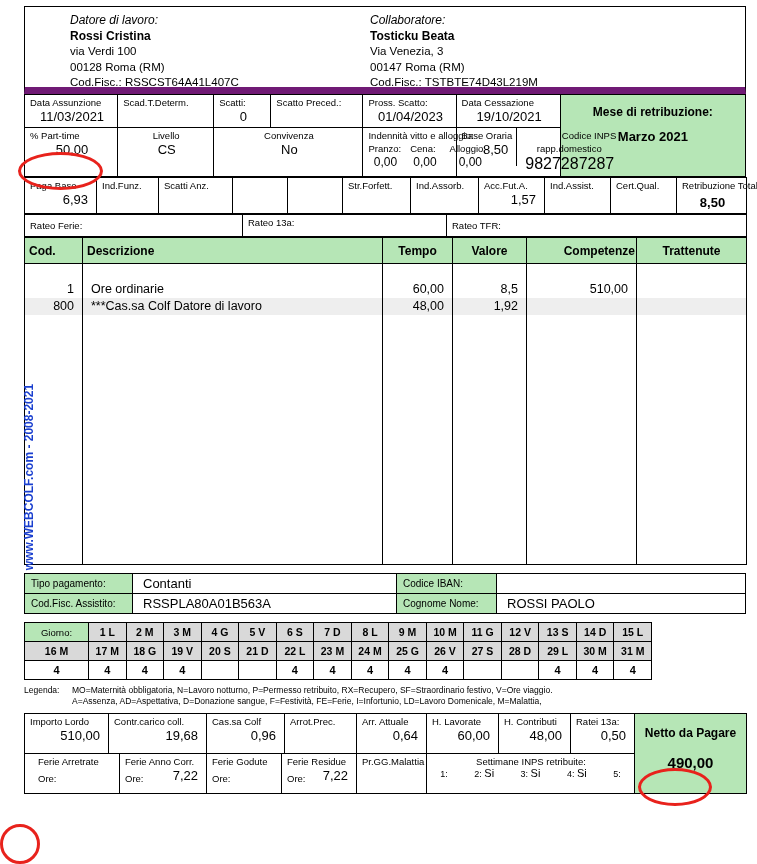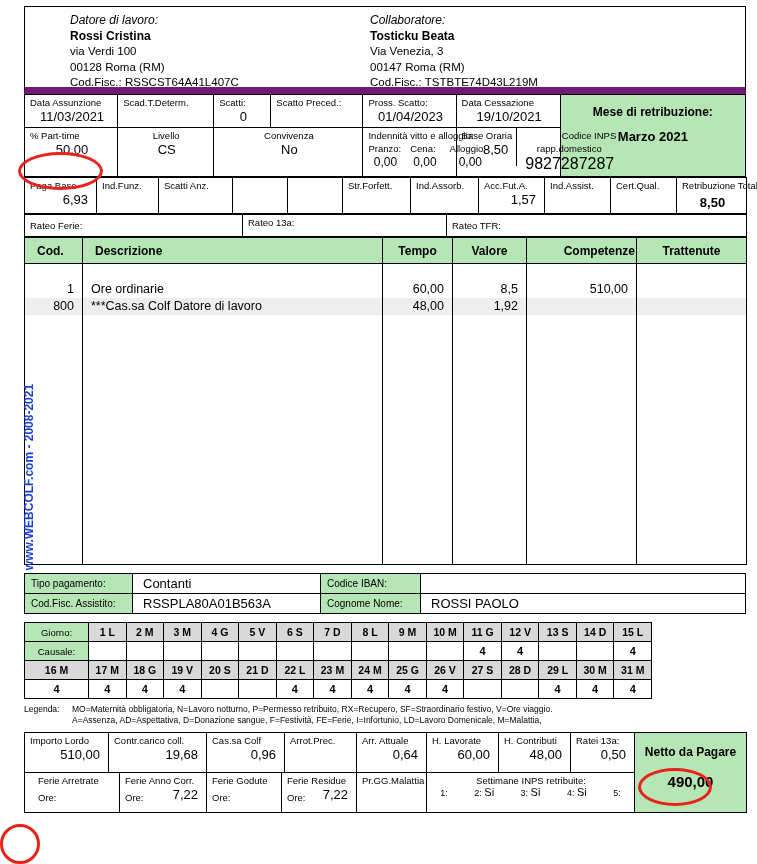--- a/index.html
+++ b/index.html
@@ -73,21 +73,21 @@
   
   .det { width: 722px; table-layout: fixed; border-collapse: collapse; }
   .det th {
     border: 1px solid #000;
     background: #b6e6b6;
     font-size: 12px;
     font-weight: bold;
     height: 26px;
     text-align: center;
   }
-  .det th.lft { text-align: left; padding-left: 12px; margin-top: 22px; }
+  .det th.lft { text-align: left; padding-left: 4px; margin-top: 22px; }
   .det td {
     border-left: 1px solid #000;
     border-right: 1px solid #000;
     font-size: 12.5px;
     height: 17px;
     padding: 0 8px;
   }
   .det td.r { text-align: right; }
   .det tr.alt td { background: #eeeeee; }
   .det tr.last td { border-bottom: 1px solid #000; height: 250px; vertical-align: top; }
@@ -371,21 +371,21 @@
             <td></td>
             <td></td>
       </tr>
     </tbody>
       </table>
 
     <table class="pay">
       <tbody>
           <tr>
         <td class="k" style="width:108px;">Tipo pagamento:</td>
-        <td class="v" style="width:188px;margin-top:12px;">Contanti</td>
+        <td class="v" style="width:264px;margin-top:12px;">Contanti</td>
         <td class="k" style="width:100px;">Codice IBAN:</td>
         <td class="v">&nbsp;</td>
       </tr>
       <tr>
         <td class="k">Cod.Fisc. Assistito:</td>
         <td class="v">RSSPLA80A01B563A</td>
         <td class="k">Cognome Nome:</td>
         <td class="v">ROSSI PAOLO</td>
       </tr>
     </tbody>
@@ -403,38 +403,20 @@
         <td class="day">6 S</td>
         <td class="day">7 D</td>
         <td class="day">8 L</td>
         <td class="day">9 M</td>
         <td class="day">10 M</td>
         <td class="day">11 G</td>
         <td class="day">12 V</td>
         <td class="day">13 S</td>
         <td class="day">14 D</td>
         <td class="day">15 L</td>
-      </tr>
-      <tr>
-        <td class="k">Causale:</td>
-        <td class="caus">&nbsp;</td>
-        <td class="caus">&nbsp;</td>
-        <td class="caus">&nbsp;</td>
-        <td class="caus">&nbsp;</td>
-        <td class="caus">&nbsp;</td>
-        <td class="caus">&nbsp;</td>
-        <td class="caus">&nbsp;</td>
-        <td class="caus">&nbsp;</td>
-        <td class="caus">&nbsp;</td>
-        <td class="caus">&nbsp;</td>
-        <td class="caus">4</td>
-        <td class="caus">4</td>
-        <td class="caus">&nbsp;</td>
-        <td class="caus">&nbsp;</td>
-        <td class="caus">4</td>
       </tr>
       <tr>
         <td class="day">16 M</td>
         <td class="day">17 M</td>
         <td class="day">18 G</td>
         <td class="day">19 V</td>
         <td class="day">20 S</td>
         <td class="day">21 D</td>
         <td class="day">22 L</td>
         <td class="day">23 M</td>

